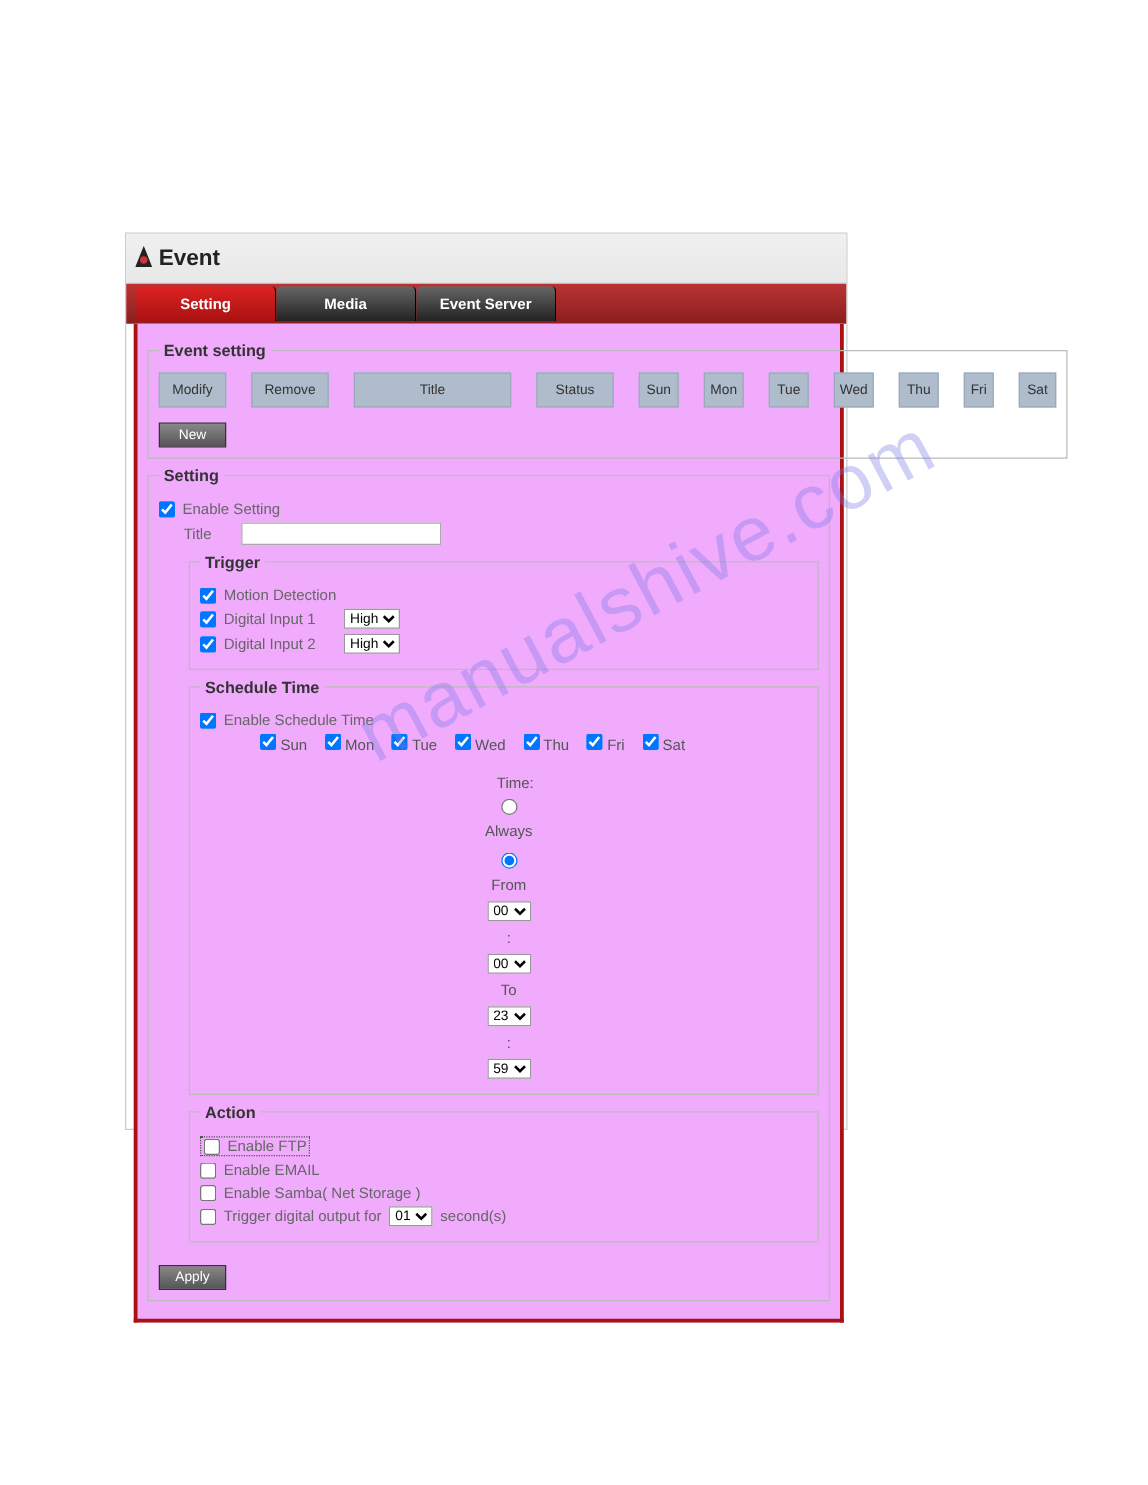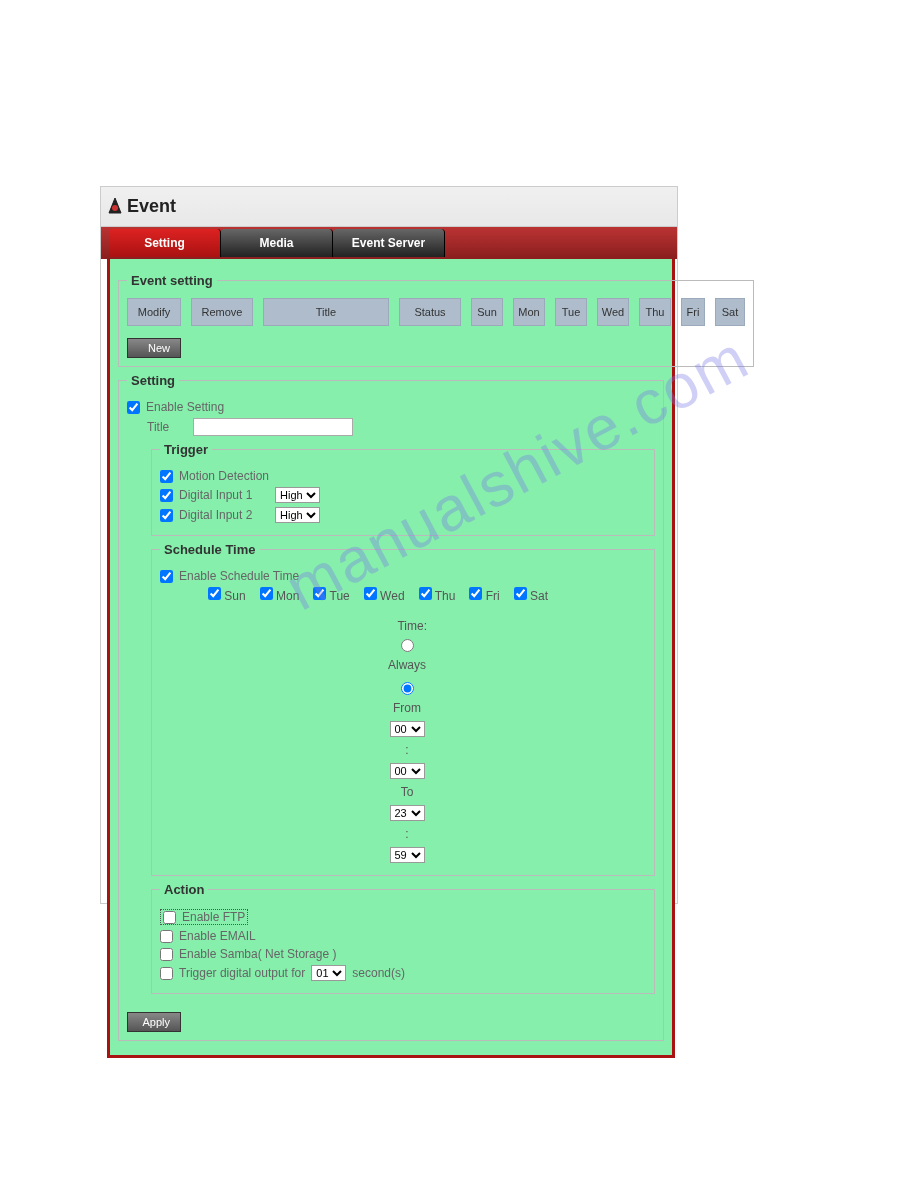--- a/index.html
+++ b/index.html
@@ -24,33 +24,33 @@
     padding-left: 8px;
   }
   .tab {
     width: 112px; height: 28px; margin-top: 2px; display:flex; align-items:center; justify-content:center;
     color: #fff; font-size: 12px; font-weight: bold; cursor: pointer;
     background: linear-gradient(#666, #222);
     border-radius: 4px 4px 0 0;
     border-right: 1px solid #000;
   }
   .tab.active { background: linear-gradient(#d22, #a11); }
-  .content-frame { border: 3px solid #a11; border-top: none; min-height: 640px; padding: 8px; background:#86efac; margin-left:6px; margin-right:2px;}
+  .content-frame { border: 3px solid #a11; border-top: none; min-height: 640px; padding: 8px; background:#f0abfc; margin-left:6px; margin-right:2px;}
   fieldset.group { border: 1px solid #bbb; margin: 6px 0; padding: 8px; }
   fieldset.group > legend { font-weight: bold; color: #333; padding: 0 4px; font-size: 13px; }
-  .event-table { display:flex; gap:10px; margin-top:2px;}
+  .event-table { display:flex; gap:20px; margin-top:2px;}
   .hcell {
     background: #aebccc; color:#333; text-align:center; font-size:11px;
     display:flex; align-items:center; justify-content:center; height:28px;
     border:1px solid #9aaabb;
   }
   .btn {
     display:inline-block; min-width:54px; height:20px; line-height:18px;
     background: linear-gradient(#888,#555); color:#fff; font-size:11px;
-    border:1px solid #333; text-align:right; cursor:pointer; padding:0 10px;
+    border:1px solid #333; text-align:center; cursor:pointer; padding:0 10px;
     margin-top:12px;
   }
   label.row { display:flex; align-items:center; gap:6px; margin:4px 0; color:#666; }
   .sel { font-size:11px; border:1px solid #999; background:#fff; }
   .txt { border:1px solid #aaa; height:18px; width:160px; }
   .indent { margin-left: 48px; flex-direction: column; }
   .time-row { display:flex; align-items:center; gap:6px; margin:4px 0 4px 8px; color:#555;}
   .days-row { display:flex; gap:14px; margin-left:48px; margin-top:4px; color:#555;}
   .watermark {
     position:absolute;

